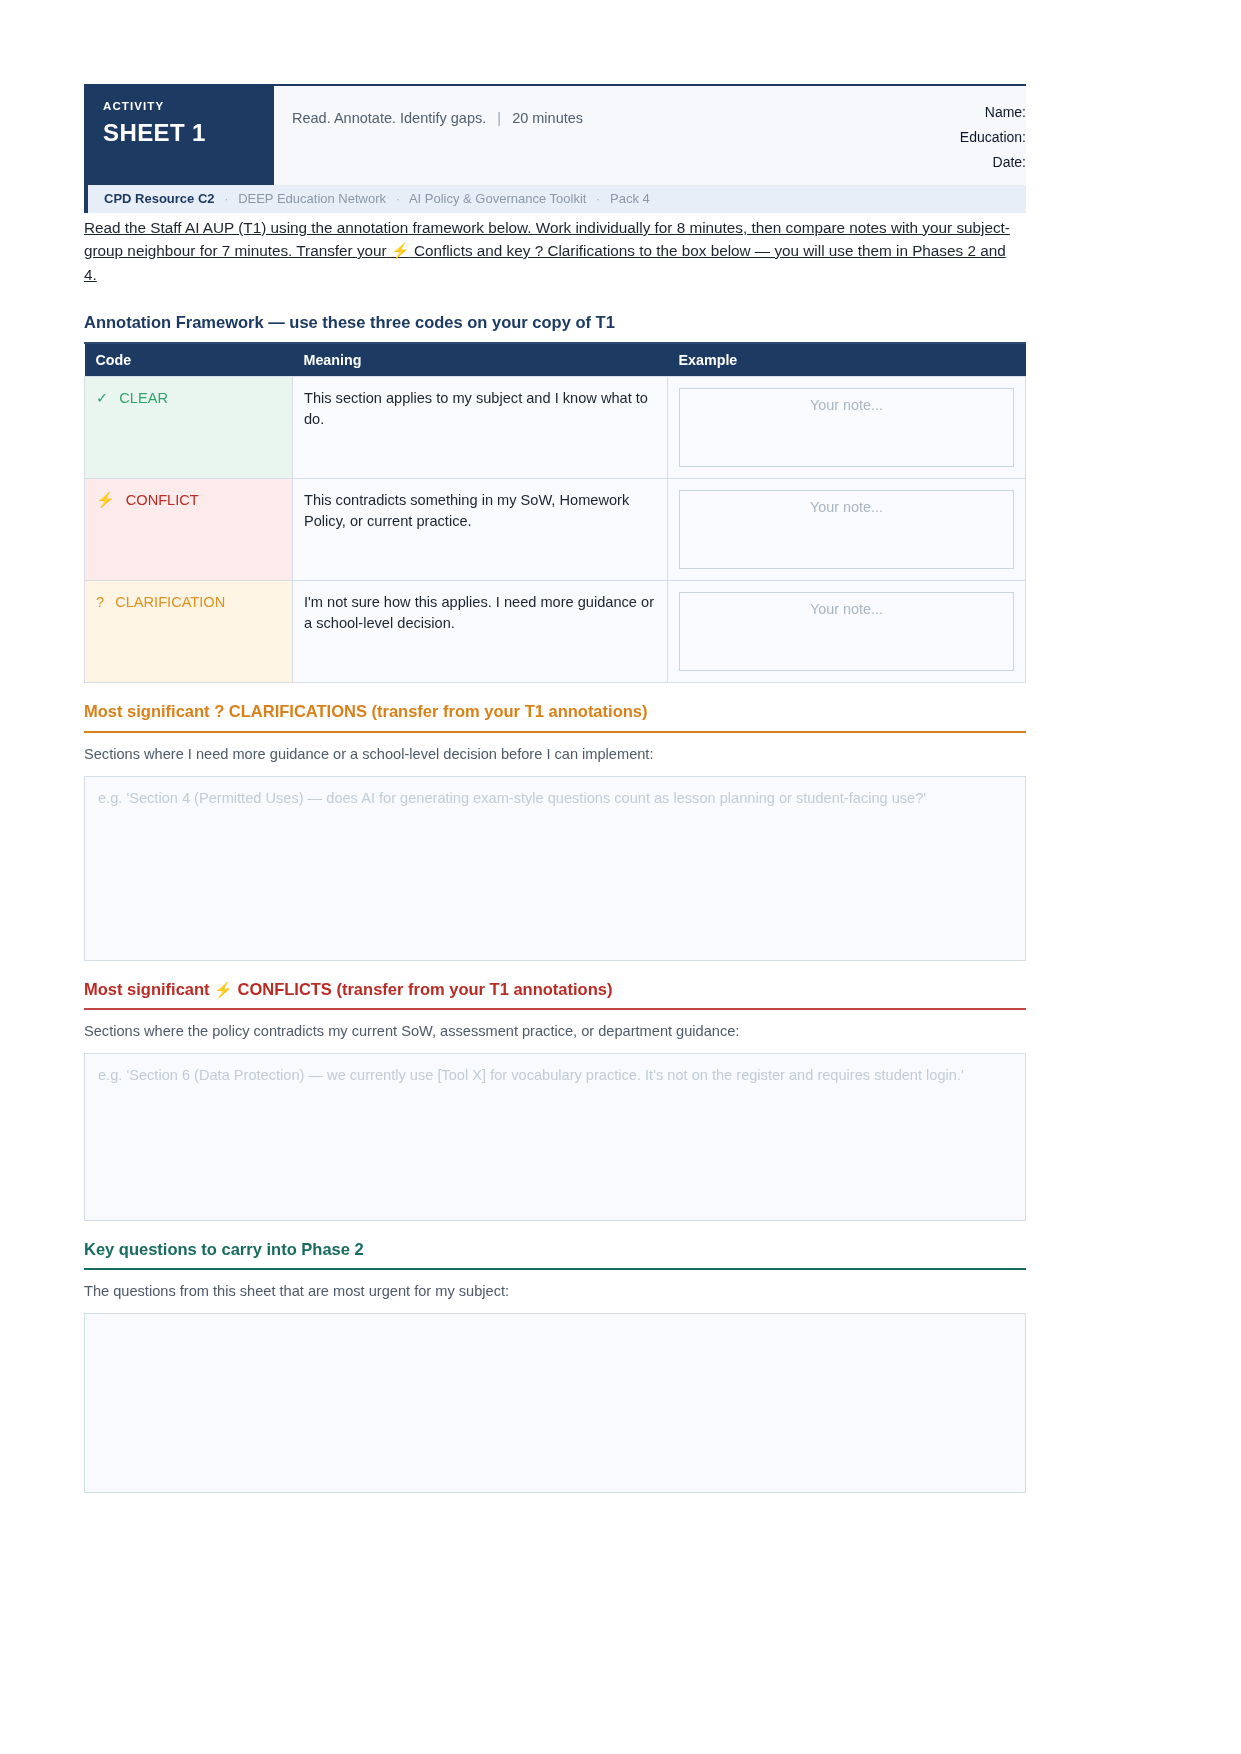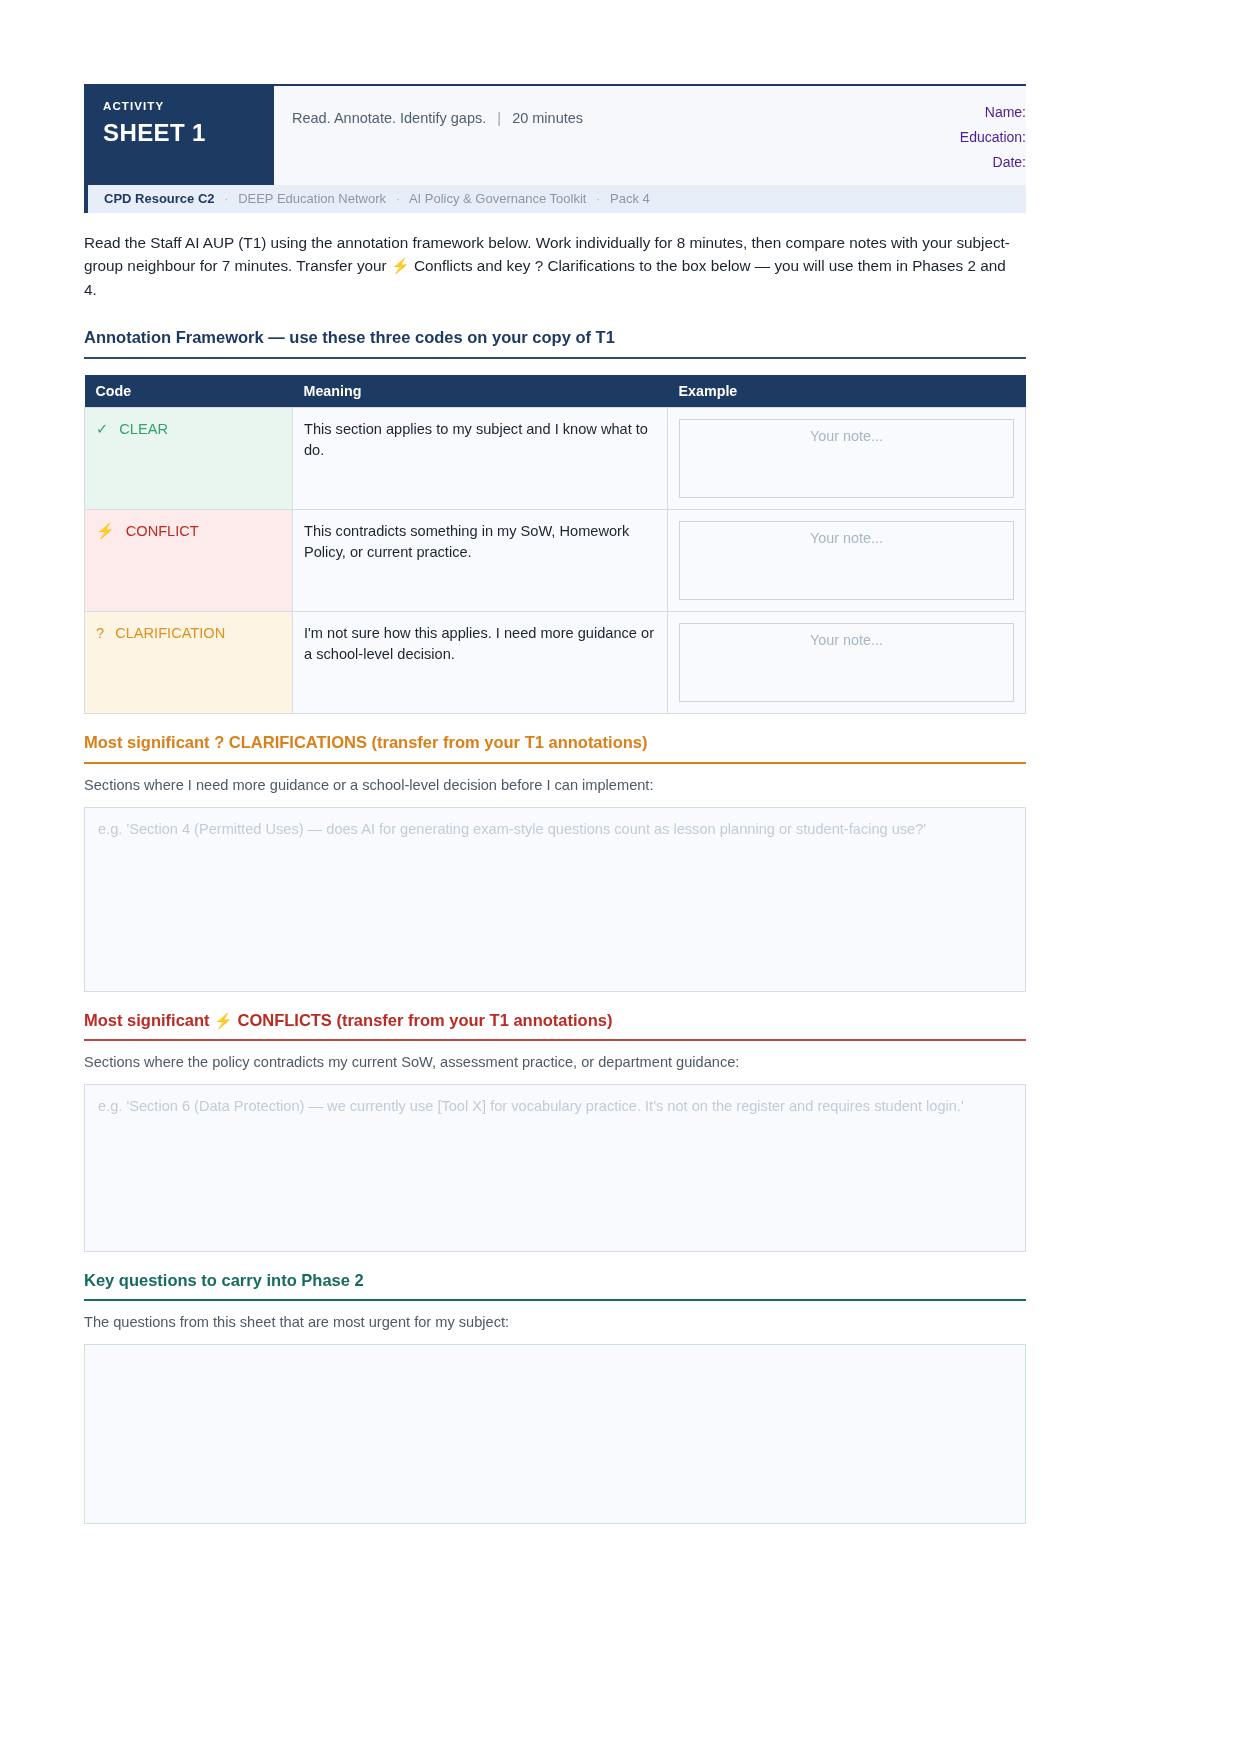--- a/index.html
+++ b/index.html
@@ -81,21 +81,21 @@
   .header-sub .divider {
     display: inline-block;
     padding: 0 7px;
     color: #9aa7b4;
   }
   .header-meta {
     flex: 0 0 auto;
     padding: 14px 0 10px 0;
     text-align: right;
     font-size: 14px;
-    color: #4c1d95;
+    color: #0f172a;
     line-height: 1.78;
     min-width: 110px;
   }
 
   
   .breadcrumb {
     background: #e8eef8;
     border-left: 4px solid #1d3a63;
     padding: 6px 0 7px 16px;
     font-size: 13px;
@@ -107,25 +107,26 @@
     color: #1d3a63;
     font-weight: bold;
   }
   .breadcrumb .bc-sep {
     padding: 0 6px;
     color: #a9b3bf;
   }
 
   
   .intro {
-    margin-top: 18px;
+    margin-top: 3px;
     font-size: 15.3px;
     line-height: 1.52;
     color: #1c2430;
     width: 936px;
+    text-decoration: underline;
   }
   .bolt {
     color: #f2b705;
     font-size: 15px;
   }
 
   
   .sec-h {
     font-size: 16.5px;
     font-weight: bold;
@@ -147,21 +148,21 @@
     color: #4d5a68;
     margin-top: 12px;
     line-height: 1.35;
   }
 
   
   table.fw {
     border-collapse: collapse;
     width: 942px;
     table-layout: fixed;
-    margin-top: 16px;
+    margin-top: 0;
   }
   table.fw thead th {
     background: #1d3a63;
     color: #ffffff;
     font-size: 14.3px;
     font-weight: bold;
     text-align: left;
     padding: 8px 11px;
     border: none;
   }

